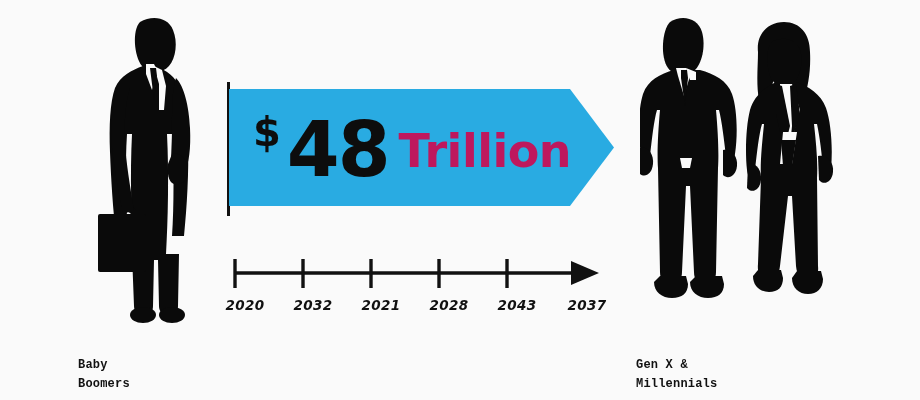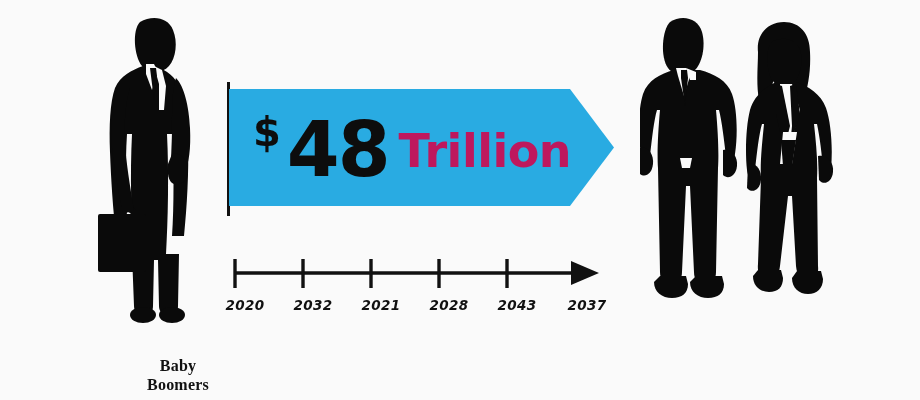--- a/index.html
+++ b/index.html
@@ -39,24 +39,23 @@
   }
   .figure-group svg {
     display: block;
     width: 100%;
     height: 100%;
   }
 
   
   .group-caption {
     position: absolute;
-    text-align: center;
-    font-family: Liberation Serif, serif;
-    font-weight: bold;
-    font-size: 16px;
+    font-family: Liberation Mono, monospace;
+    font-weight: bold;
+    font-size: 12px;
     line-height: 19px;
     color: #111111;
     letter-spacing: 0.2px;
   }
   #boomer-caption {
     left: 78px;
     top: 356px;
     width: 200px;
   }
   #genxm-caption {
@@ -363,14 +362,18 @@
                  L148 182 L152 182
                  L156 252 C157 262 161 267 168 267 C175 267 179 262 178 252
                  L177 164 Z"></path>
 
         <path d="M113 262 C113 272 120 278 129 278 C138 278 143 273 143 264 L141 256 L118 256 Z"></path>
         <path d="M152 264 C152 274 159 280 168 280 C177 280 183 274 183 265 L181 257 L157 257 Z"></path>
       </g>
     </svg>
   </div>
 
+  <div class="group-caption" id="genxm-caption">
+    <span class="caption-line">Gen X &amp;</span>
+    <span class="caption-line">Millennials</span>
+  </div>
 
 </div>
 
 </body></html>

